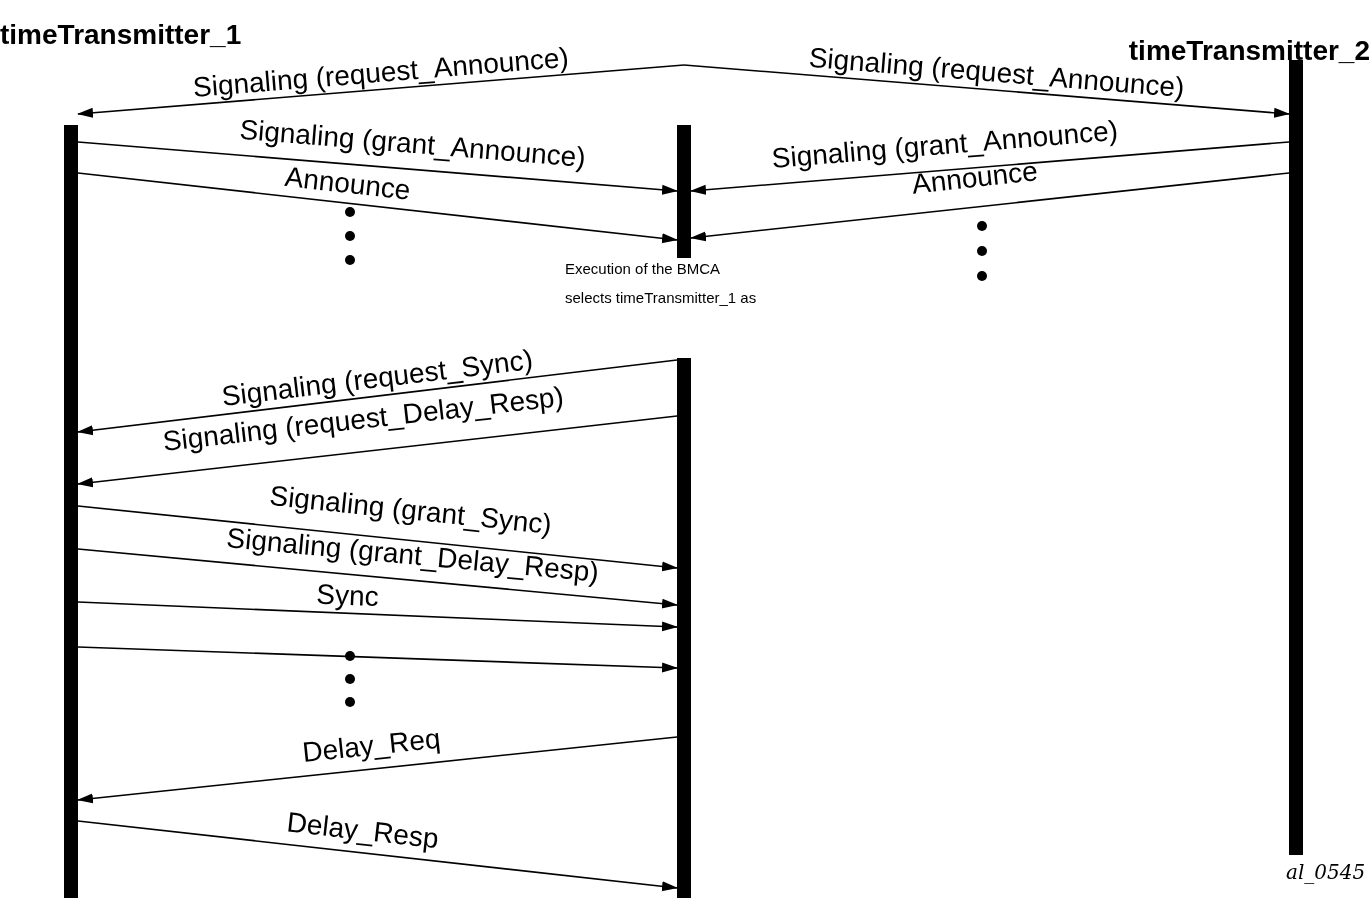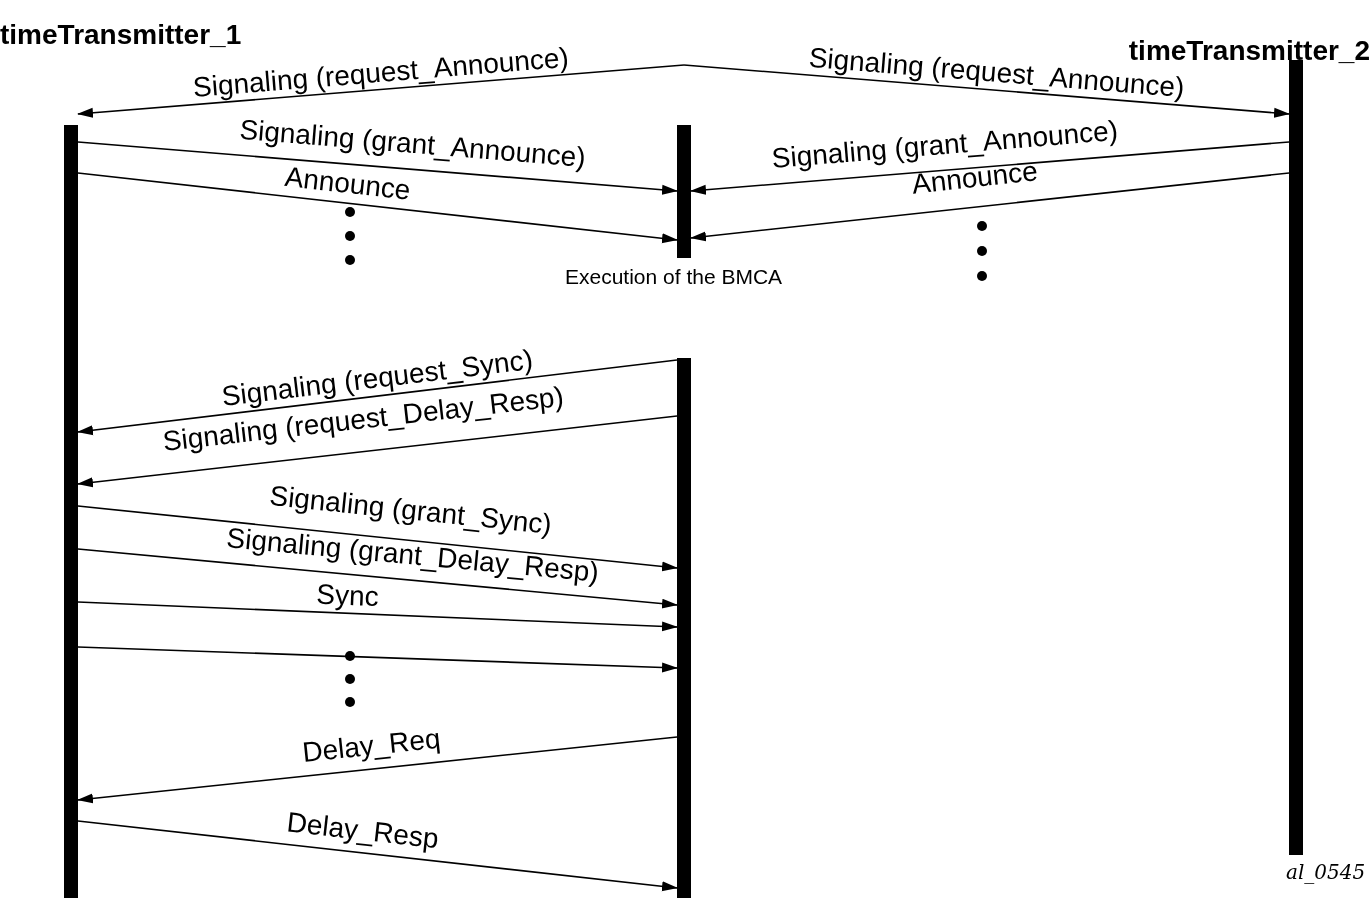--- a/index.html
+++ b/index.html
@@ -20,22 +20,22 @@
     font-size: 28px;
     white-space: nowrap;
     line-height: 1.1;
   }
   .title-left   { left: 0px;  top: 20px; }
   .title-center { left: 684px; top: 4px; transform: translateX(-50%); }
   .title-right  { right: 2px; top: 36px; }
   .annotation {
     position: absolute;
     left: 565px;
-    top: 262px;
-    font-size: 21px;
+    top: 254px;
+    font-size: 15px;
     line-height: 29px;
     white-space: nowrap;
   }
   .figure-id {
     position: absolute;
     left: 1286px;
     top: 860px;
     font-family: "DejaVu Serif", serif;
     font-style: italic;
     font-size: 20px;
@@ -99,17 +99,18 @@
       <circle cx="982" cy="226" r="5" fill="#000000"></circle>
       <circle cx="982" cy="251" r="5" fill="#000000"></circle>
       <circle cx="982" cy="276" r="5" fill="#000000"></circle>
       <circle cx="350" cy="656" r="5" fill="#000000"></circle>
       <circle cx="350" cy="679" r="5" fill="#000000"></circle>
       <circle cx="350" cy="702" r="5" fill="#000000"></circle>
     </svg>
 
   <div class="annotation">
     <div>Execution of the BMCA</div>
+    <div>selects timeTransmitter_1 as</div>
   </div>
 
   <div class="figure-id">al_0545</div>
 
 </div>
 
 </body></html>

